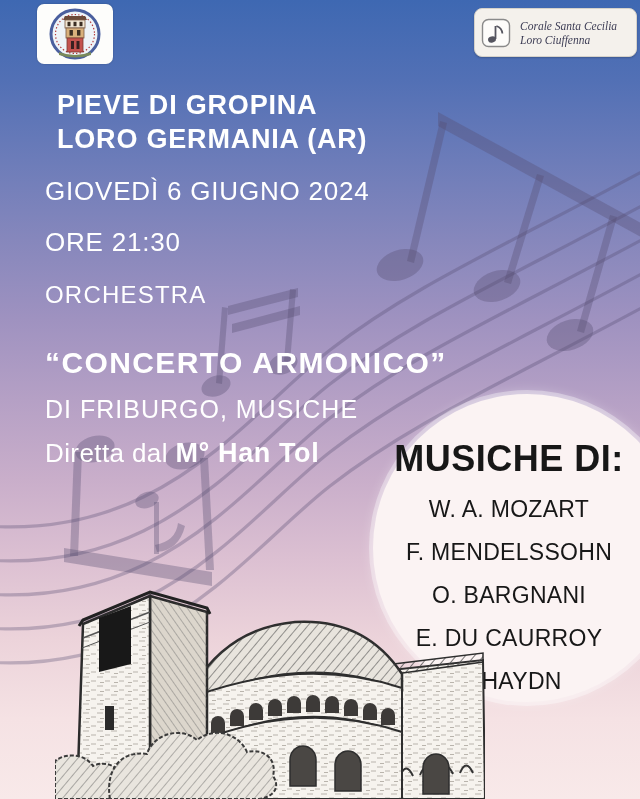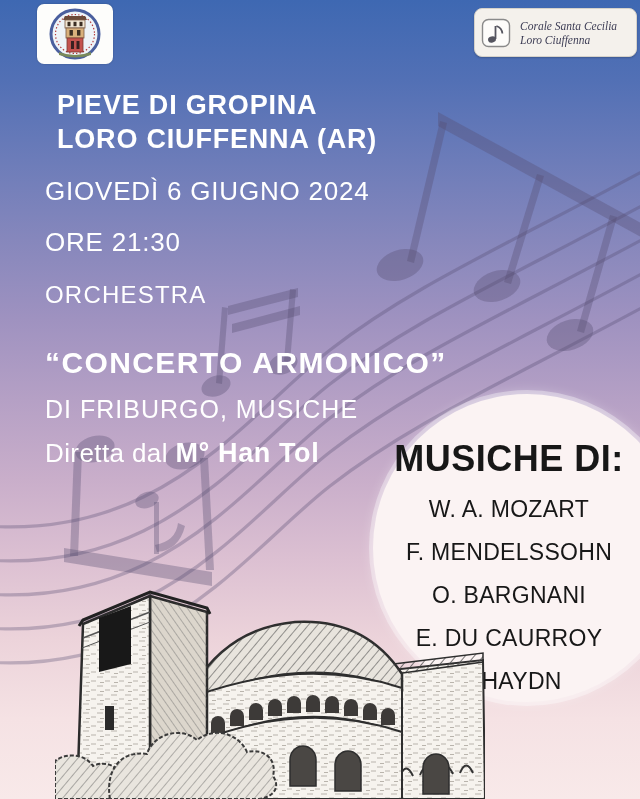--- a/index.html
+++ b/index.html
@@ -119,21 +119,21 @@
       <path d="M15.4,8 q5.5,1.8 6,7.5" stroke="#55555f" stroke-width="1.8" fill="none"></path>
     </svg>
     <div class="badge-text">
       <div>Corale Santa Cecilia</div>
       <div>Loro Ciuffenna</div>
     </div>
   </div>
 
   <div class="txt venue">
     <div>PIEVE DI GROPINA</div>
-    <div>LORO CIUFFENNA (AR)</div>
+    <div>LORO GERMANIA (AR)</div>
   </div>
   <div class="txt date">GIOVEDÌ 6 GIUGNO 2024</div>
   <div class="txt time">ORE 21:30</div>
   <div class="txt ensemble">ORCHESTRA</div>
   <div class="txt concerto">“CONCERTO ARMONICO”</div>
   <div class="txt origin">DI FRIBURGO, MUSICHE</div>
   <div class="txt conductor"><span>Diretta dal </span><b>M° Han Tol</b></div>
 
   <div class="circle">
     <div class="heading">MUSICHE DI:</div>

